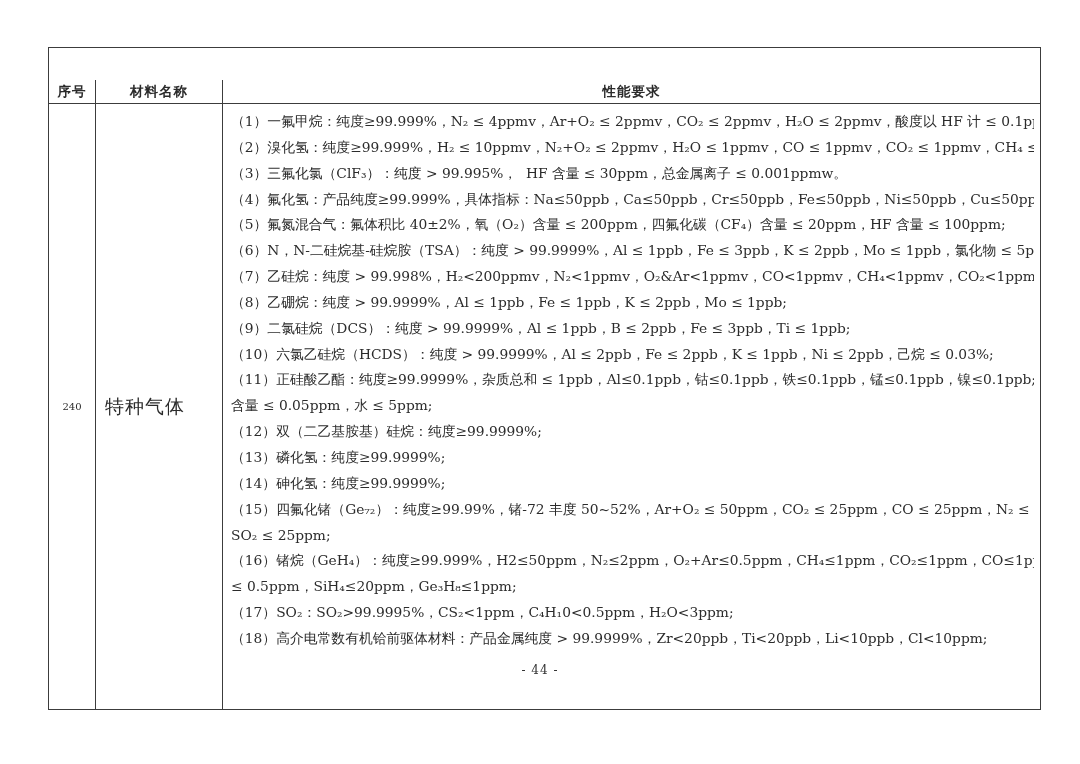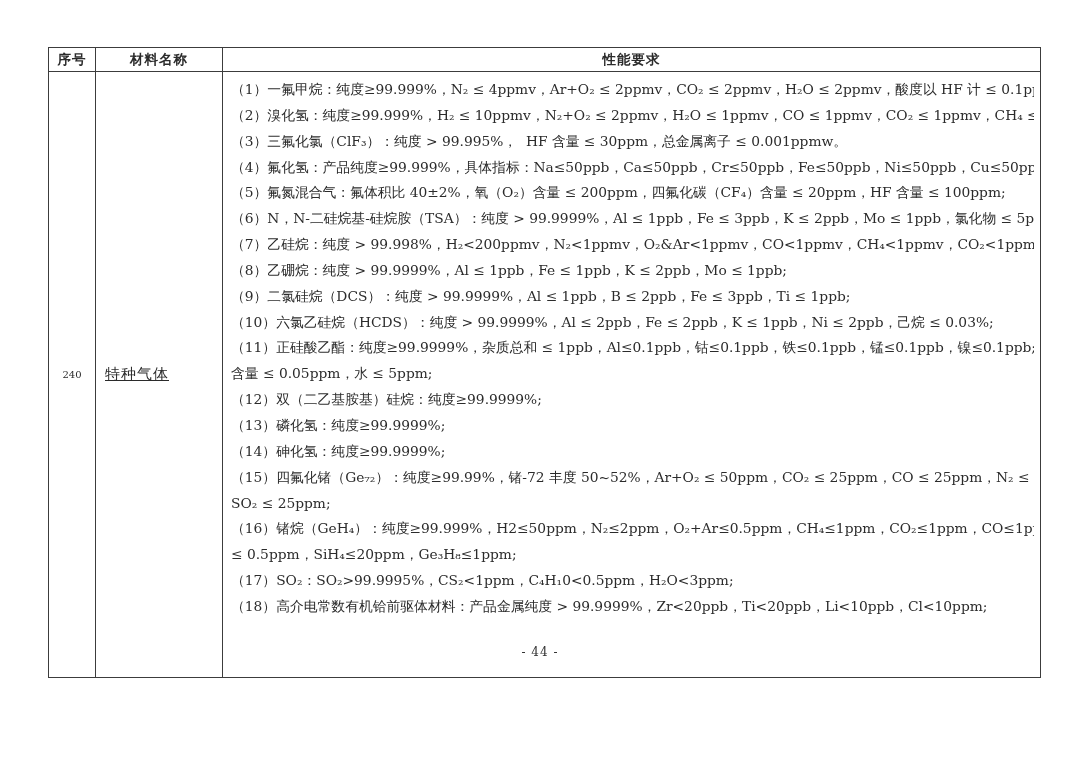--- a/index.html
+++ b/index.html
@@ -20,59 +20,58 @@
     position: absolute;
     left: 48px; top: 47px;
     width: 993px;
     border: 1px solid #3c3c3c;
     border-collapse: collapse;
     display: flex;
     flex-direction: column;
     background: #fff;
   }
   .t-row { display: flex; flex-direction: row; width: 100%; }
-  .t-head { height: 24px; border-bottom: 1px solid #3c3c3c; }
+  .t-head { height: 24px; border-bottom: 1px solid #3c3c3c; margin-top: 32px; }
   .t-head .t-cell {
     font-weight: bold;
     font-size: 13.5px;
     display: flex; align-items: center; justify-content: center;
     letter-spacing: 1px;
   }
   .t-cell { border-right: 1px solid #3c3c3c; }
   .t-cell:last-child { border-right: none; }
   .col-serial { width: 47px; flex: 0 0 47px; }
   .col-material { width: 127px; flex: 0 0 127px; }
   .col-req { flex: 1 1 auto; min-width: 0; }
   .t-body { height: 605px; }
   .t-body .col-serial {
     display: flex; align-items: center; justify-content: center;
     font-size: 10px;
   }
   .t-body .col-material {
     display: flex; align-items: center; justify-content: flex-start;
     padding-left: 9px;
-    font-size: 15px;
+    font-size: 19px;
     letter-spacing: 1px;
-    text-decoration: underline;
   }
   .t-body .col-req {
     padding: 5px 6px 0 8px;
     overflow: hidden;
   }
   .req-line {
     font-size: 13.8px;
     line-height: 25.85px;
     height: 25.85px;
     white-space: pre;
     overflow: hidden;
     color: #2b2b2b;
   }
   .footer {
     position: absolute;
-    left: 0; top: 645px;
+    left: 0; top: 663px;
     width: 1080px;
     text-align: center;
     font-size: 12px;
     color: #333;
     letter-spacing: 1px;
   }
 </style>
 </head>
 <body>
 

